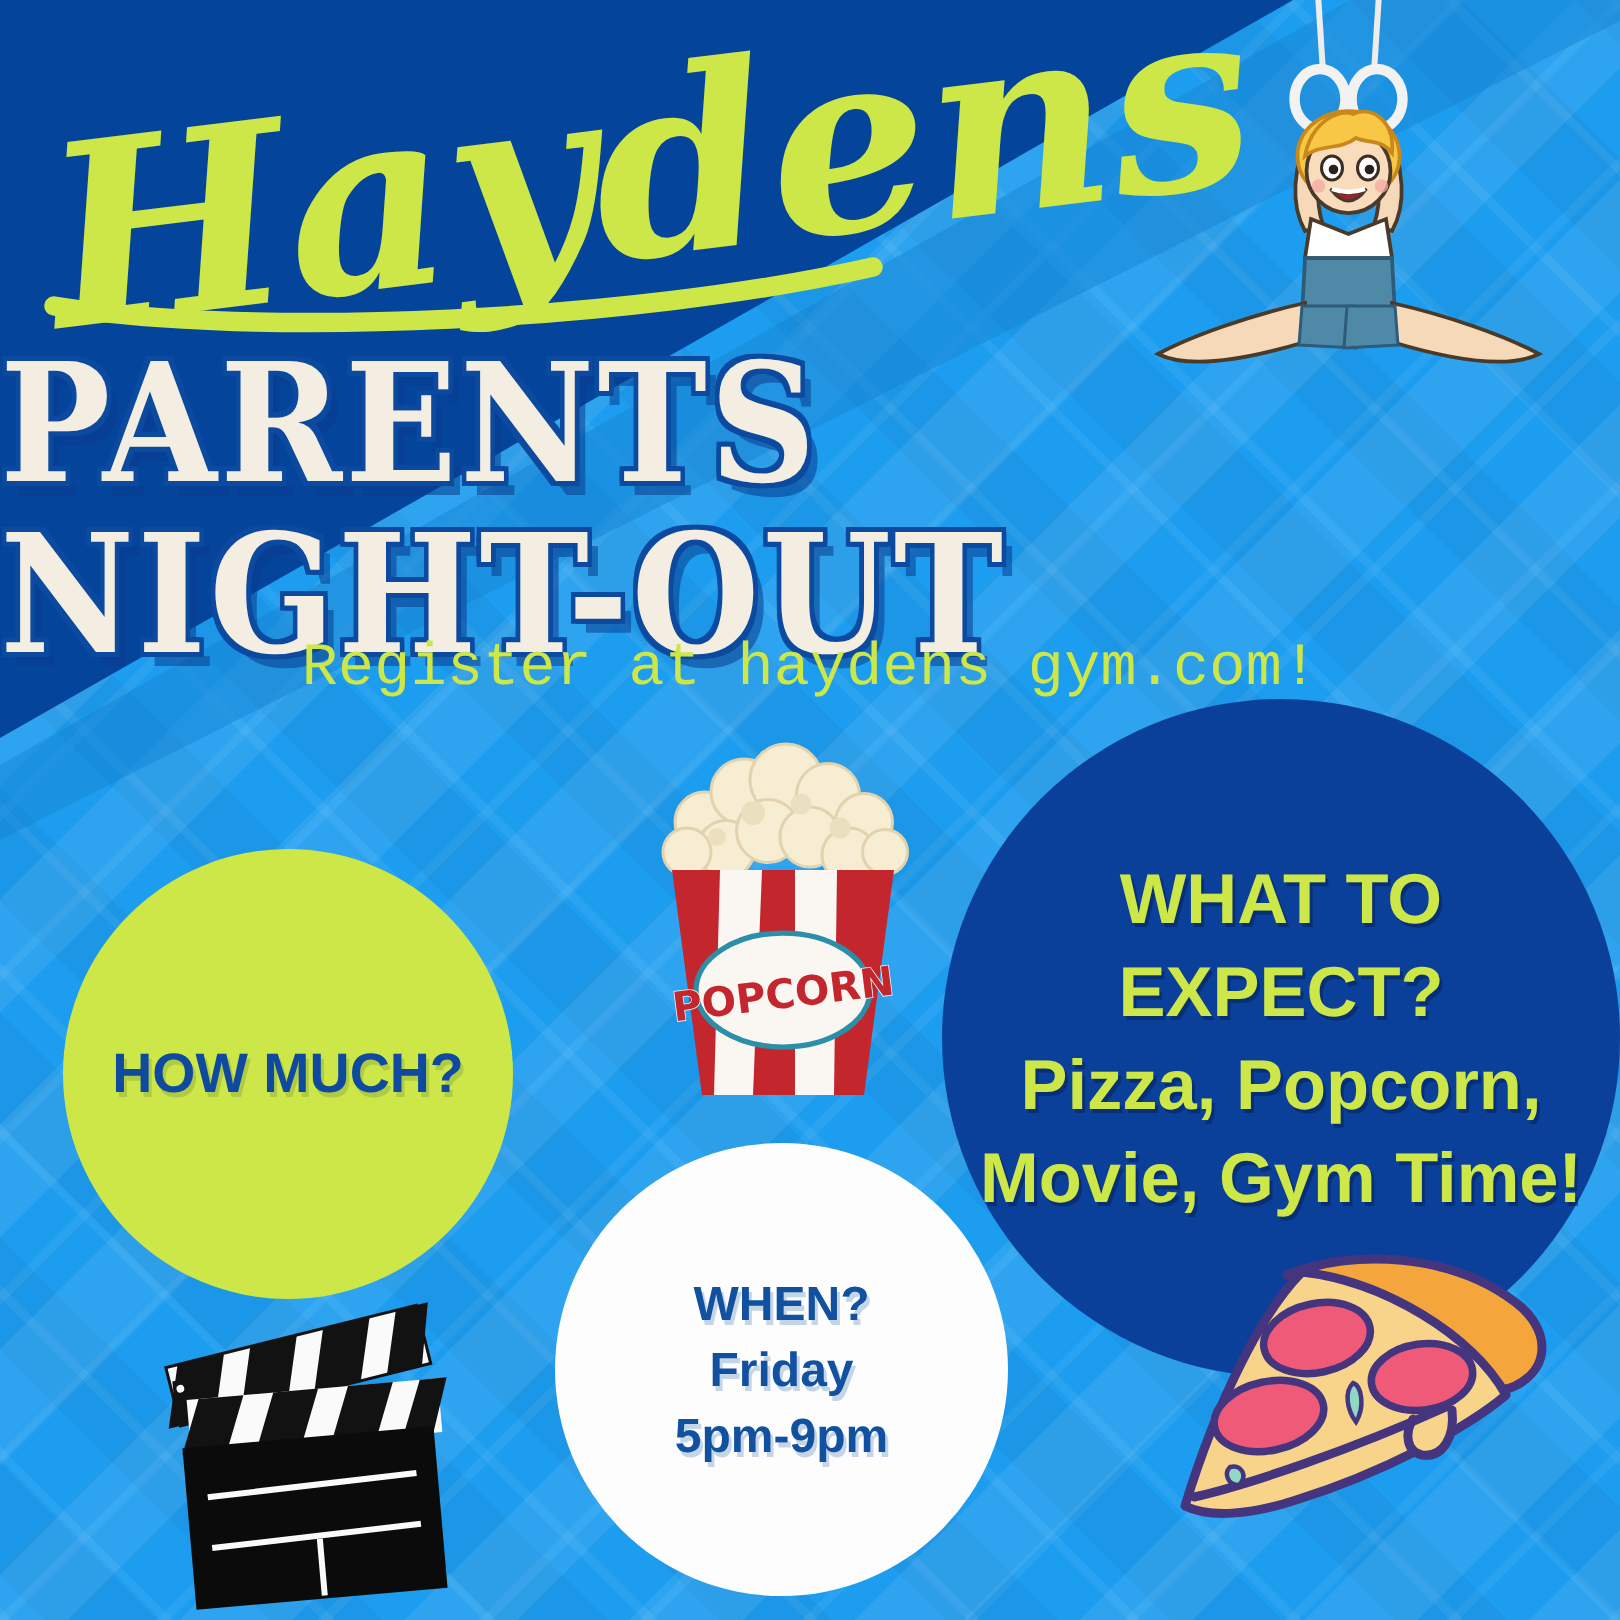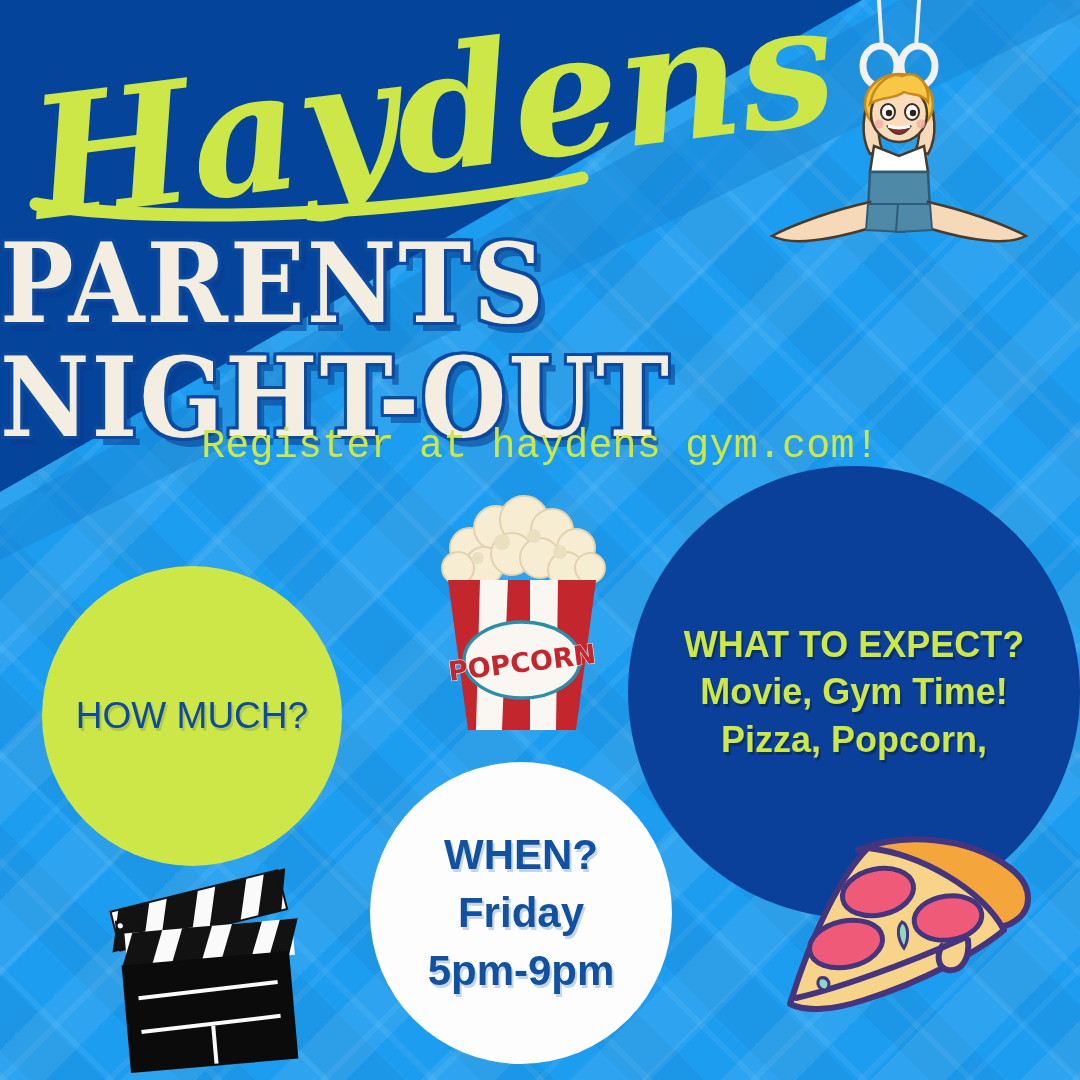--- a/index.html
+++ b/index.html
@@ -110,53 +110,53 @@
   
   .bubble { position: absolute; border-radius: 50%; display: flex; align-items: center; justify-content: center; }
 
   .bubble-green {
     left: 42px; top: 566px;
     width: 300px; height: 300px;
     background: #CDE648;
   }
   .bubble-green .bubble-inner {
     text-align: left;
-    font-weight: 400;
+    font-weight: 700;
     font-size: 37px;
     line-height: 1.42;
     color: #0E4AA0;
     text-shadow: 2px 3px 0 rgba(120,150,60,0.35);
     padding: 0 6px;
   }
 
   .bubble-navy {
     left: 628px; top: 466px;
     width: 452px; height: 452px;
     background: #0B409A;
   }
   .bubble-navy .bubble-inner {
     text-align: center;
     font-weight: 700;
-    font-size: 36px;
+    font-size: 47px;
     line-height: 1.32;
     color: #CDE648;
     text-shadow: 2px 3px 0 rgba(4,30,80,0.5);
     padding: 0 12px;
     width: 430px;
   }
 
   .bubble-white {
     left: 370px; top: 762px;
     width: 302px; height: 302px;
     background: #FDFDFD;
   }
   .bubble-white .bubble-inner {
     text-align: center;
     font-weight: 700;
-    font-size: 42px;
+    font-size: 32px;
     line-height: 1.38;
     color: #11519F;
     text-shadow: 2px 3px 0 rgba(150,180,215,0.55);
   }
 
   
   .art { position: absolute; }
   .art svg { display: block; overflow: visible; }
 
   .art-gymnast { left: 770px; top: -4px; width: 260px; height: 250px; }
@@ -193,22 +193,22 @@
 
   <div class="bubble bubble-green">
     <div class="bubble-inner">
       <div>HOW MUCH?</div>
     </div>
   </div>
 
   <div class="bubble bubble-navy">
     <div class="bubble-inner">
       <div>WHAT TO EXPECT?</div>
+      <div>Pizza, Popcorn,</div>
       <div>Movie, Gym Time!</div>
-      <div>Pizza, Popcorn,</div>
     </div>
   </div>
 
   <div class="bubble bubble-white">
     <div class="bubble-inner">
       <div>WHEN?</div>
       <div>Friday</div>
       <div>5pm-9pm</div>
     </div>
   </div>

